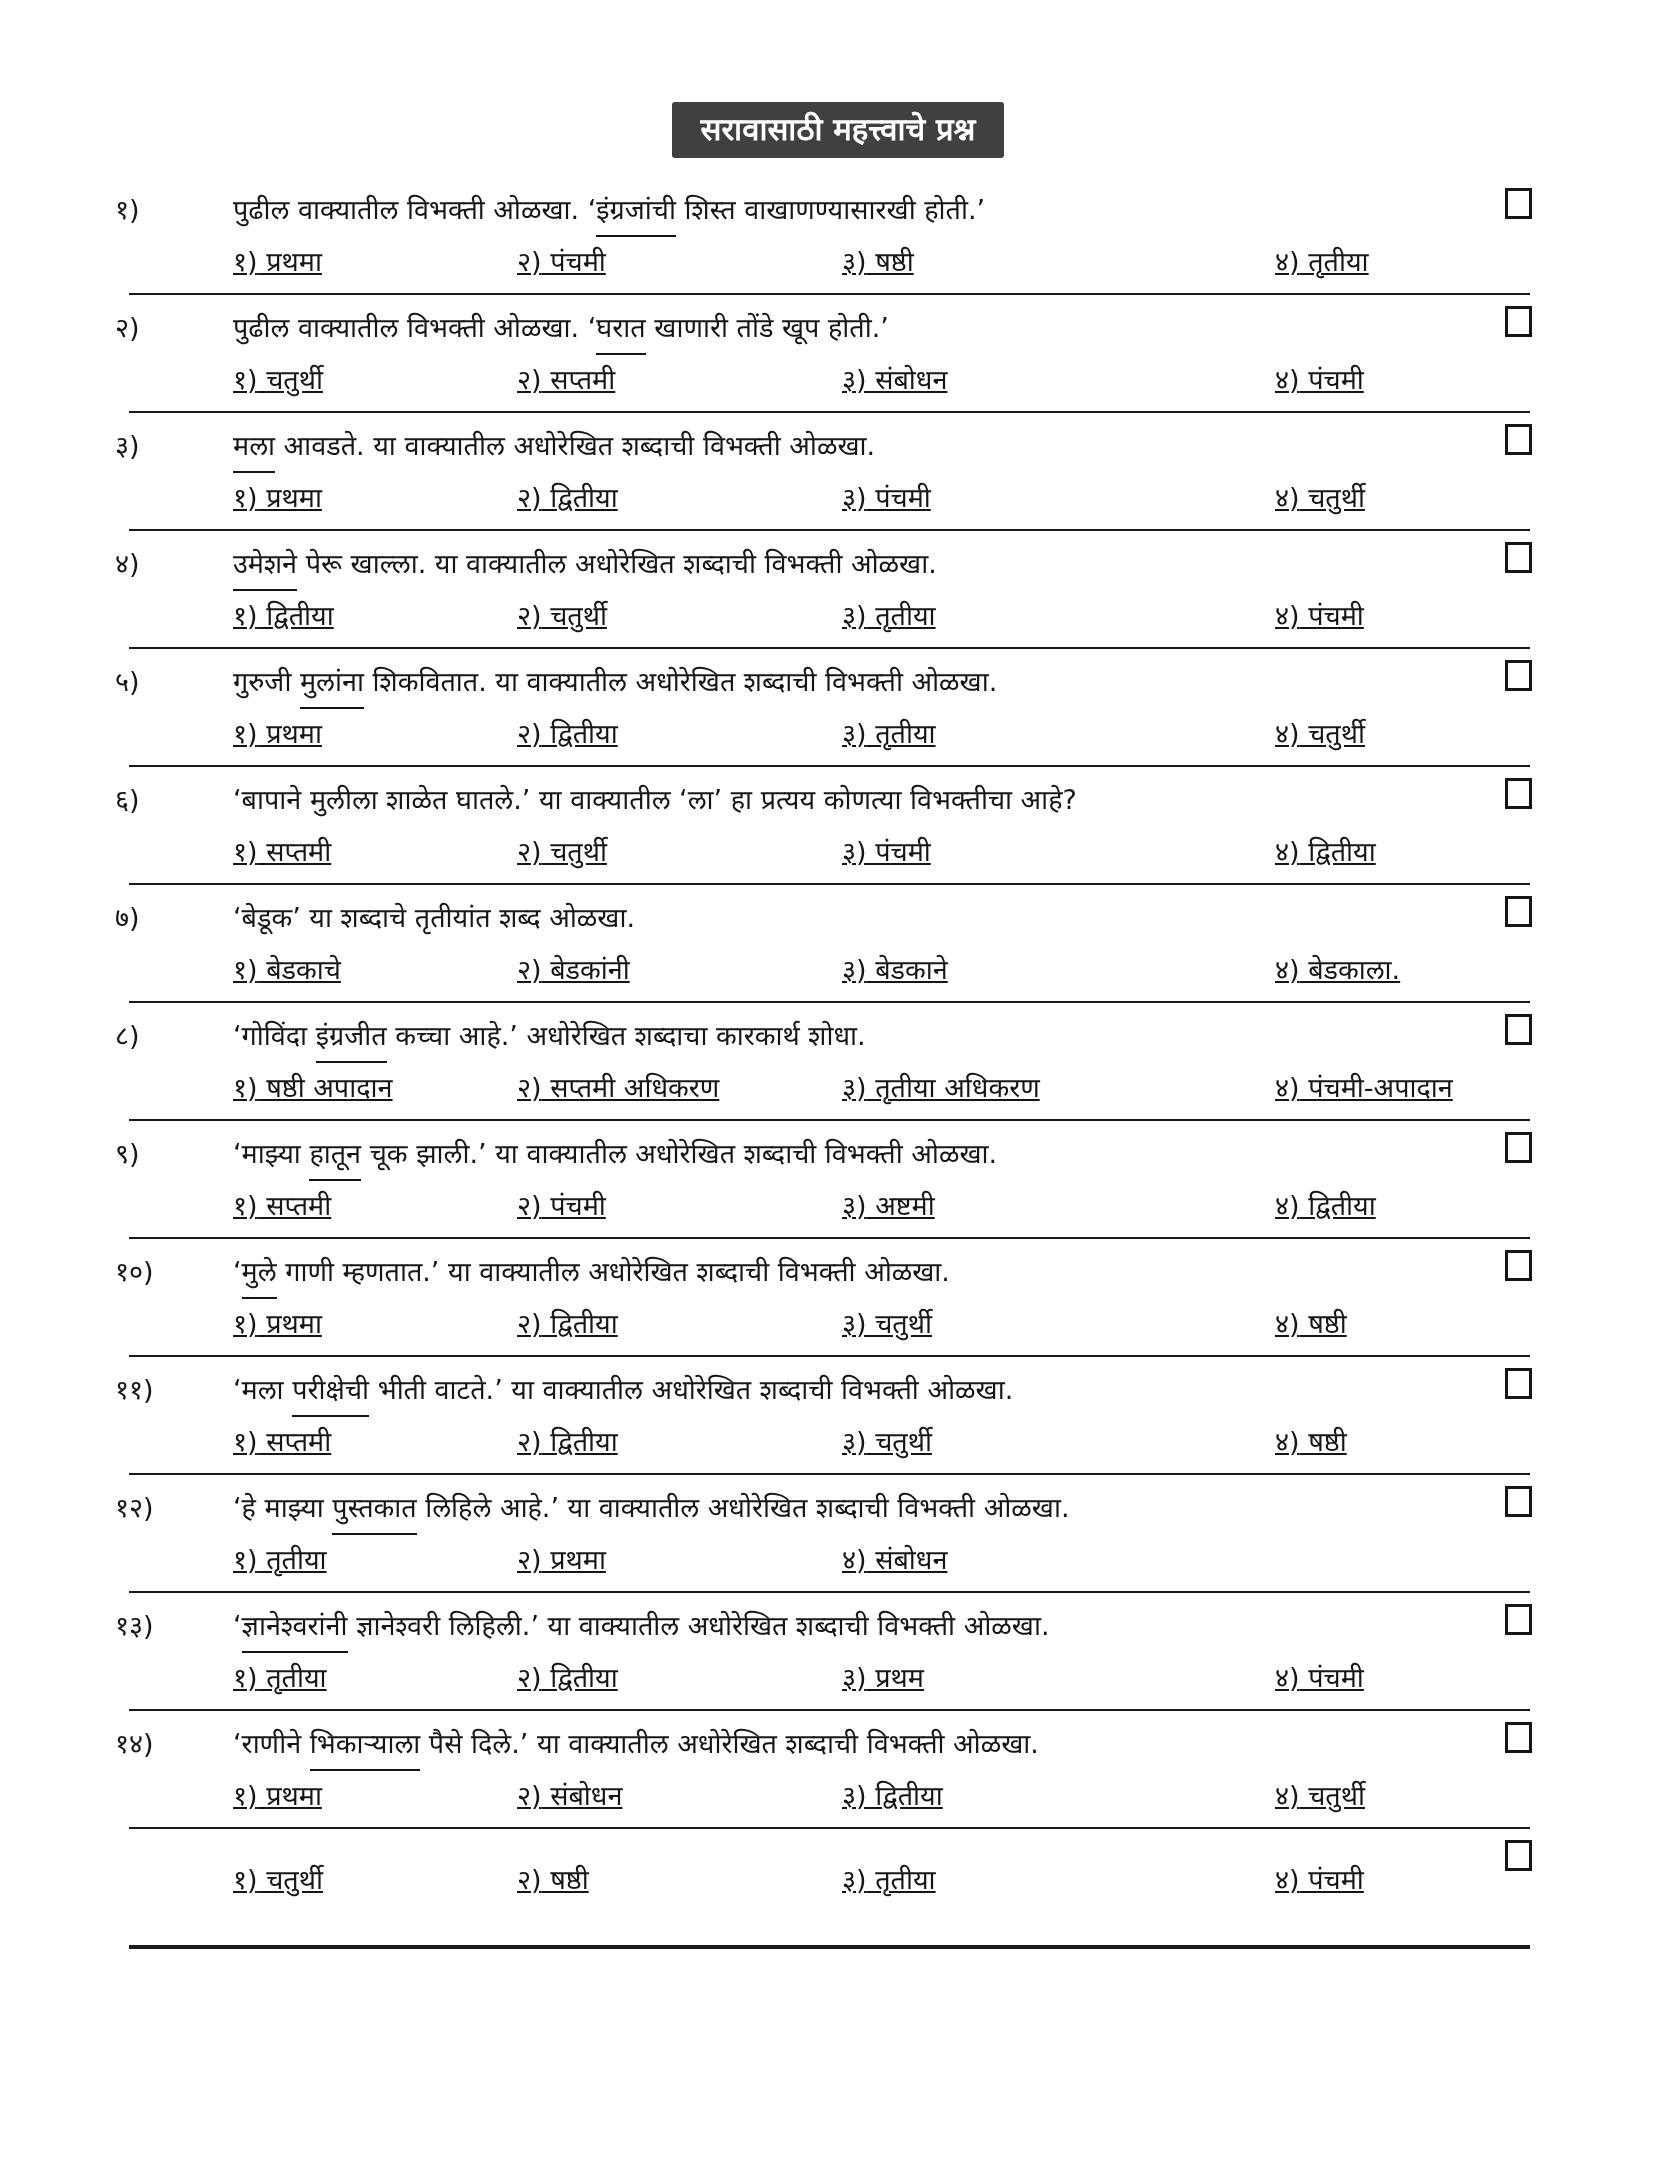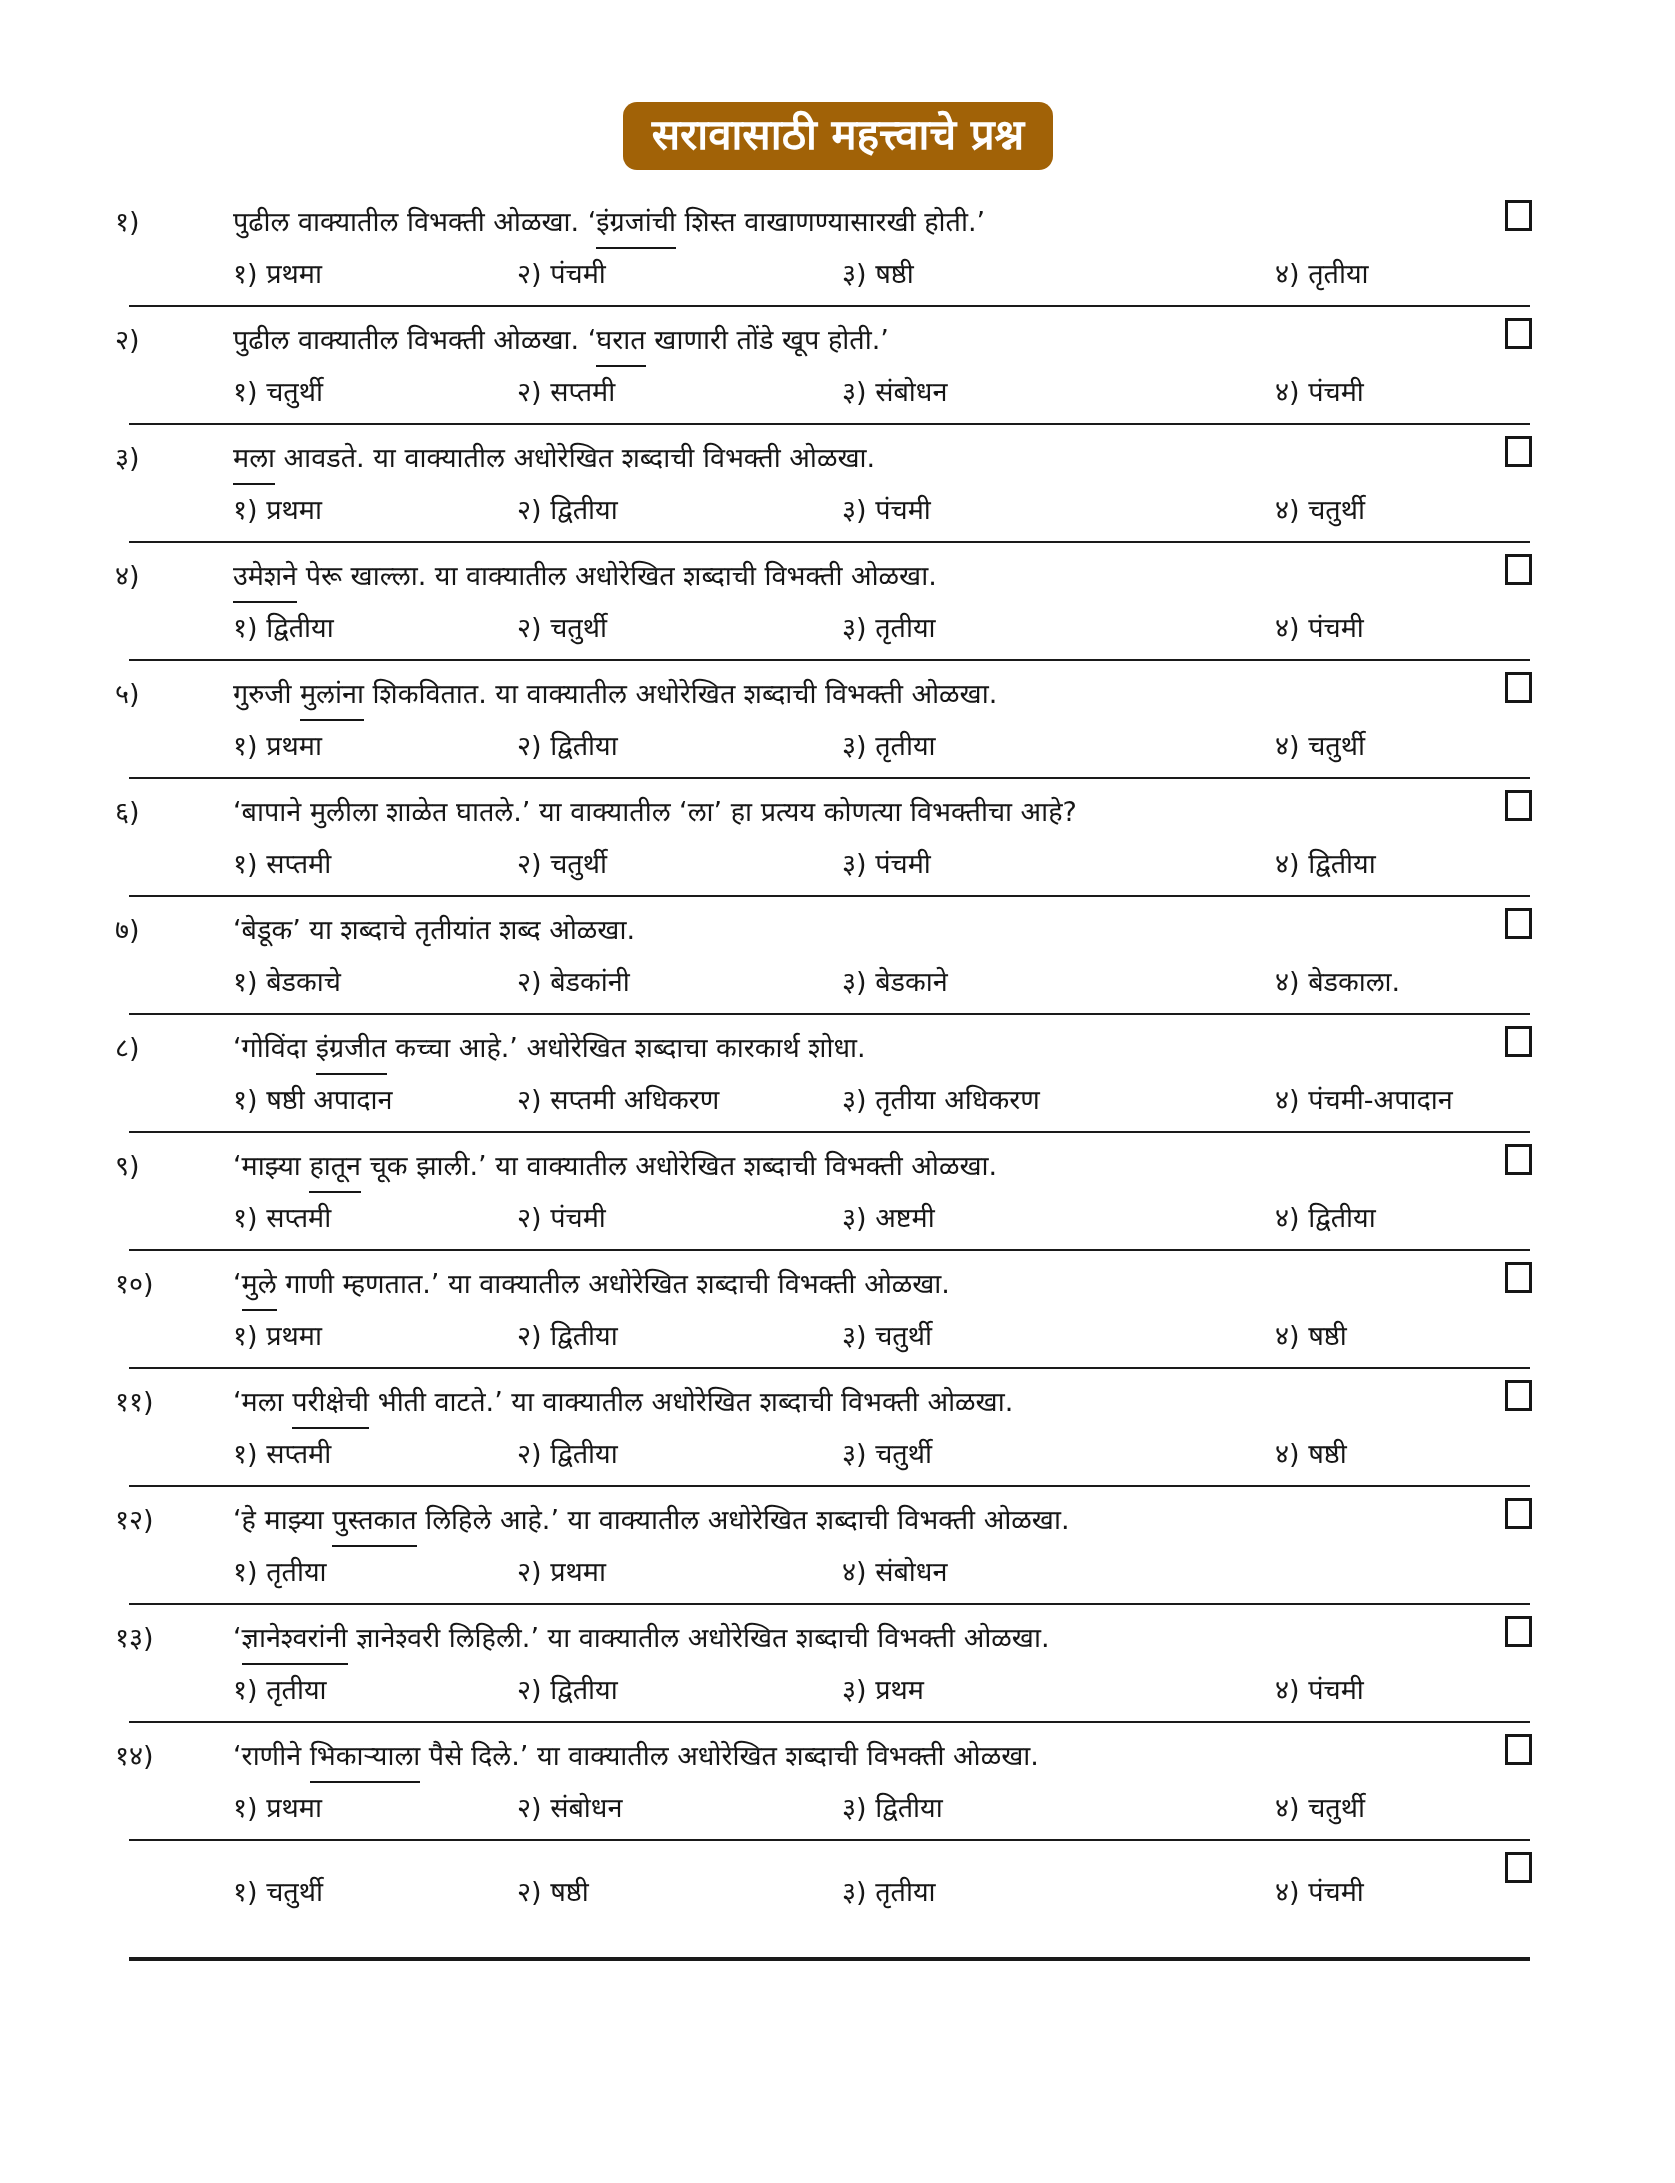--- a/index.html
+++ b/index.html
@@ -12,27 +12,27 @@
     font-family: "DejaVu Sans", "Liberation Sans", sans-serif;
     color: #161616;
     position: relative;
   }
   .header-wrap {
     padding-top: 102px;
     text-align: center;
   }
   .header-box {
     display: inline-block;
-    background: #a16207;
+    background: #404040;
     color: #ffffff;
-    font-size: 42px;
+    font-size: 31px;
     font-weight: bold;
     line-height: 1.1;
     padding: 9.5px 28.4px 12.2px 28.4px;
-    border-radius: 14px;
+    border-radius: 3px;
   }
   .questions {
     margin-top: 19px;
   }
   .q {
     position: relative;
     height: 116px;
     padding: 16.2px 169px 0 115px;
   }
   .qline {
@@ -51,21 +51,21 @@
     border-bottom: 2.7px solid #161616;
     padding-bottom: 10px;
   }
   .opts {
     display: grid;
     grid-template-columns: 284px 325px 433px 1fr;
     margin: 17.6px 0 0 118px;
     font-size: 27px;
     line-height: 1.28;
   }
-  .opt { white-space: nowrap; }
+  .opt { white-space: nowrap; text-decoration: underline; }
   .box {
     position: absolute;
     top: 10.8px;
     right: 144px;
     width: 27px;
     height: 31px;
     border: 3.4px solid #161616;
     background: #ffffff;
   }
   .sep {

